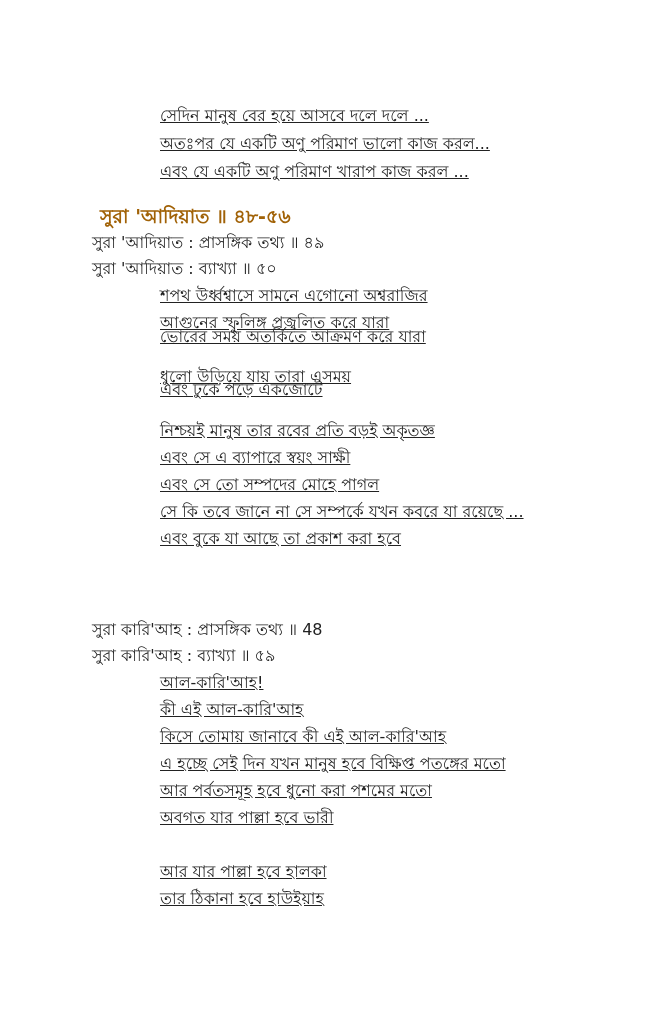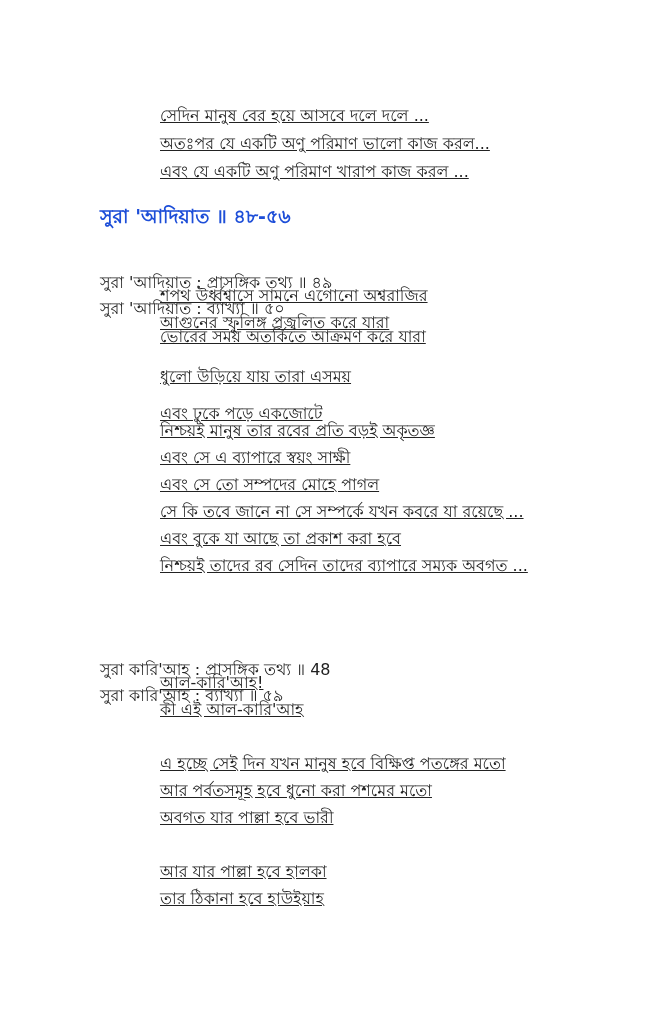--- a/index.html
+++ b/index.html
@@ -23,57 +23,57 @@
       height: 1024px;
     }
     .line {
       position: absolute;
       white-space: nowrap;
       font-size: 16px;
       line-height: 22px;
       color: #222222;
     }
     .indent { left: 160px; text-decoration: underline; }
-    .sub { left: 100px; margin-top: 40px; }
+    .sub { left: 92px; }
     .heading {
       left: 100px;
       font-size: 19px;
       font-weight: bold;
-      color: #1d4ed8;
+      color: #a16207;
     }
   </style>
 </head>
 <body>
 
 <div class="page">
 
   <div class="line indent" style="top:105px">সেদিন মানুষ বের হয়ে আসবে দলে দলে ...</div>
   <div class="line indent" style="top:133px">অতঃপর যে একটি অণু পরিমাণ ভালো কাজ করল...</div>
   <div class="line indent" style="top:161px">এবং যে একটি অণু পরিমাণ খারাপ কাজ করল ...</div>
 
   <div class="line heading" style="top:205px">সুরা 'আদিয়াত ॥ ৪৮-৫৬</div>
   <div class="line sub" style="top:232px">সুরা 'আদিয়াত : প্রাসঙ্গিক তথ্য ॥ ৪৯</div>
   <div class="line sub" style="top:258px">সুরা 'আদিয়াত : ব্যাখ্যা ॥ ৫০</div>
 
   <div class="line indent" style="top:285px">শপথ উর্ধ্বশ্বাসে সামনে এগোনো অশ্বরাজির</div>
   <div class="line indent" style="top:312px">আগুনের স্ফুলিঙ্গ প্রজ্বলিত করে যারা</div>
   <div class="line indent" style="top:326px">ভোরের সময় অতর্কিতে আক্রমণ করে যারা</div>
   <div class="line indent" style="top:366px">ধুলো উড়িয়ে যায় তারা এসময়</div>
-  <div class="line indent" style="top:403px">এবং ঢুকে পড়ে একজোটে</div>
+  <div class="line indent" style="top:379px">এবং ঢুকে পড়ে একজোটে</div>
   <div class="line indent" style="top:420px">নিশ্চয়ই মানুষ তার রবের প্রতি বড়ই অকৃতজ্ঞ</div>
   <div class="line indent" style="top:447px">এবং সে এ ব্যাপারে স্বয়ং সাক্ষী</div>
   <div class="line indent" style="top:474px">এবং সে তো সম্পদের মোহে পাগল</div>
   <div class="line indent" style="top:501px">সে কি তবে জানে না সে সম্পর্কে যখন কবরে যা রয়েছে ...</div>
   <div class="line indent" style="top:528px">এবং বুকে যা আছে তা প্রকাশ করা হবে</div>
-  <div class="line indent" style="top:555px">নিশ্চয়ই তাদের রব সেদিন তাদের ব্যাপারে সম্যক অবগত ...</div>
 
   <div class="line sub" style="top:619px">সুরা কারি'আহ : প্রাসঙ্গিক তথ্য ॥ 48</div>
   <div class="line sub" style="top:645px">সুরা কারি'আহ : ব্যাখ্যা ॥ ৫৯</div>
 
   <div class="line indent" style="top:672px">আল-কারি'আহ!</div>
   <div class="line indent" style="top:699px">কী এই আল-কারি'আহ</div>
+  <div class="line indent" style="top:726px">কিসে তোমায় জানাবে কী এই আল-কারি'আহ</div>
   <div class="line indent" style="top:753px">এ হচ্ছে সেই দিন যখন মানুষ হবে বিক্ষিপ্ত পতঙ্গের মতো</div>
   <div class="line indent" style="top:780px">আর পর্বতসমূহ হবে ধুনো করা পশমের মতো</div>
   <div class="line indent" style="top:807px">অবগত যার পাল্লা হবে ভারী</div>
   <div class="line indent" style="top:861px">আর যার পাল্লা হবে হালকা</div>
   <div class="line indent" style="top:888px">তার ঠিকানা হবে হাউইয়াহ</div>
 
 </div>
 
 </body></html>

